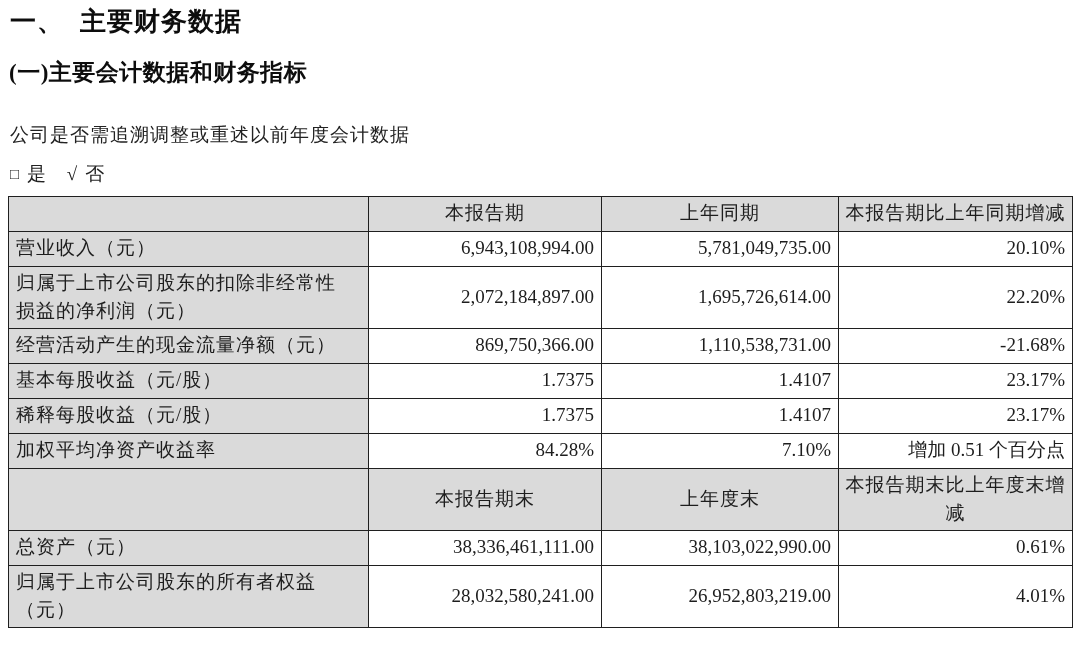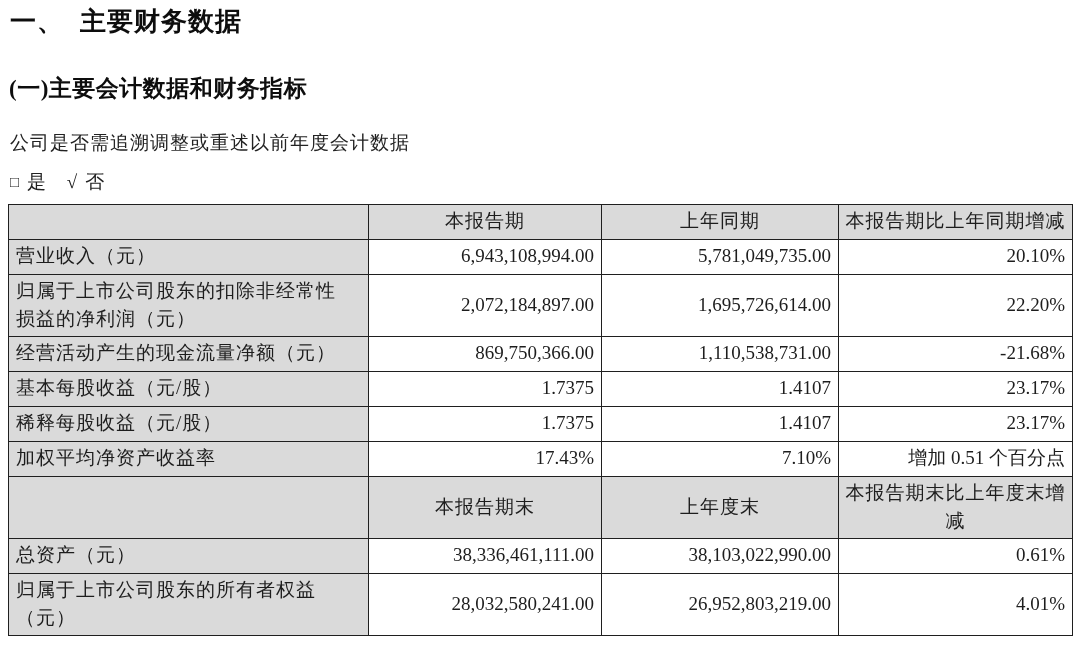--- a/index.html
+++ b/index.html
@@ -19,30 +19,30 @@
   .section-title {
     font-size: 26px;
     font-weight: bold;
     color: #0d0d0d;
     line-height: 1.25;
     letter-spacing: 1px;
     padding-left: 2px;
   }
   .section-title .num { margin-right: 16px; }
   .subsection-title {
-    margin-top: 36px;
+    margin-top: 20px;
     font-size: 23px;
     font-weight: bold;
     color: #0d0d0d;
     line-height: 1.25;
     letter-spacing: 0.5px;
     padding-left: 1px;
   }
   .note-line {
-    margin-top: 28px;
+    margin-top: 36px;
     font-size: 19px;
     line-height: 1.3;
     letter-spacing: 1px;
     color: #222222;
     padding-left: 2px;
   }
   .checkbox-line {
     margin-top: 14px;
     font-size: 19px;
     line-height: 1.3;
@@ -143,21 +143,21 @@
         <td class="value-cell">23.17%</td>
       </tr>
       <tr class="row-single">
         <td class="label-cell">稀释每股收益（元/股）</td>
         <td class="value-cell">1.7375</td>
         <td class="value-cell">1.4107</td>
         <td class="value-cell">23.17%</td>
       </tr>
       <tr class="row-single">
         <td class="label-cell">加权平均净资产收益率</td>
-        <td class="value-cell">17.43%</td>
+        <td class="value-cell">84.28%</td>
         <td class="value-cell">7.10%</td>
         <td class="value-cell">增加 0.51 个百分点</td>
       </tr>
       <tr class="row-double">
         <th></th>
         <th>本报告期末</th>
         <th>上年度末</th>
         <th>本报告期末比上年度末增减</th>
       </tr>
       <tr class="row-single">

